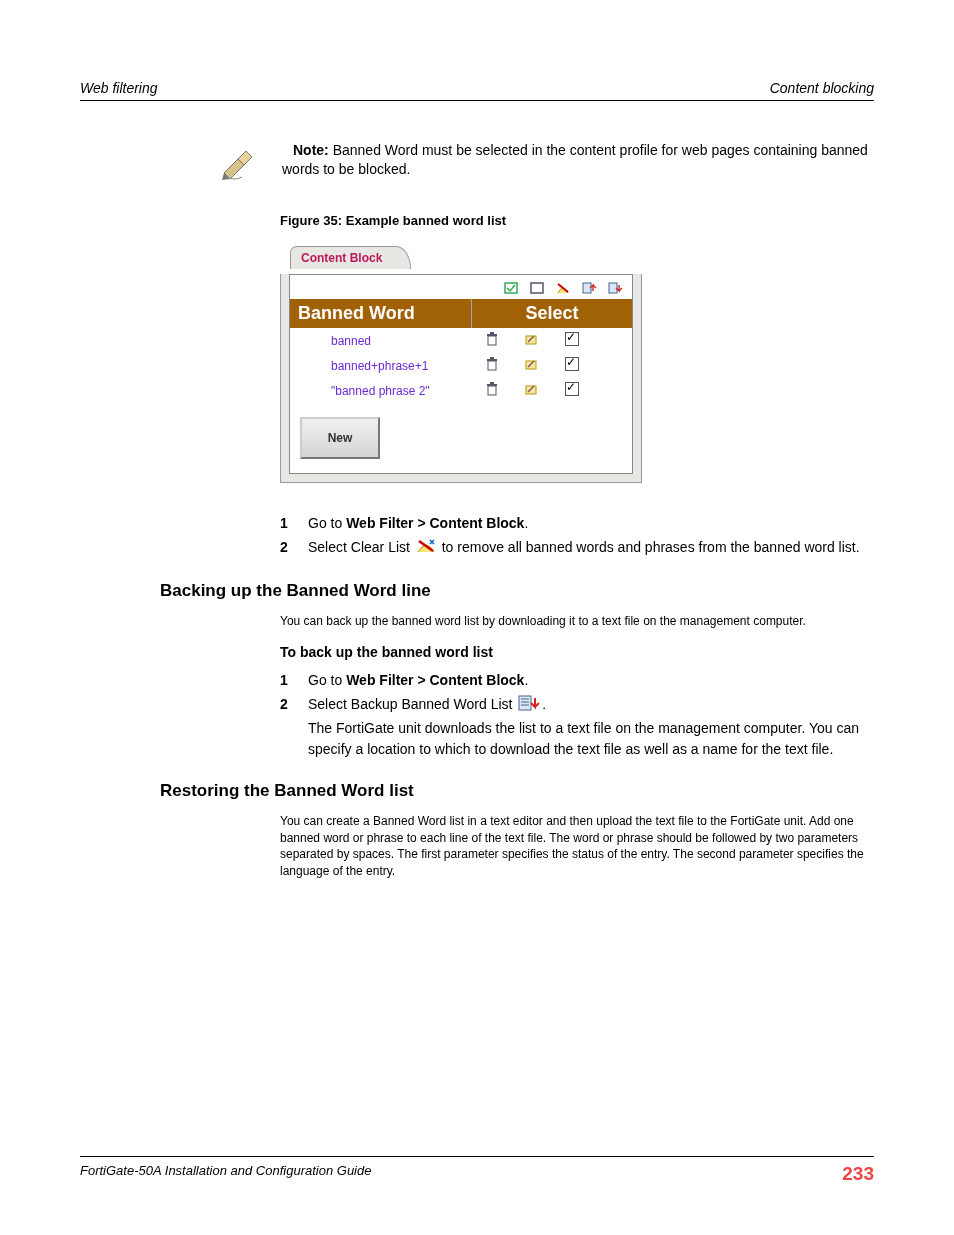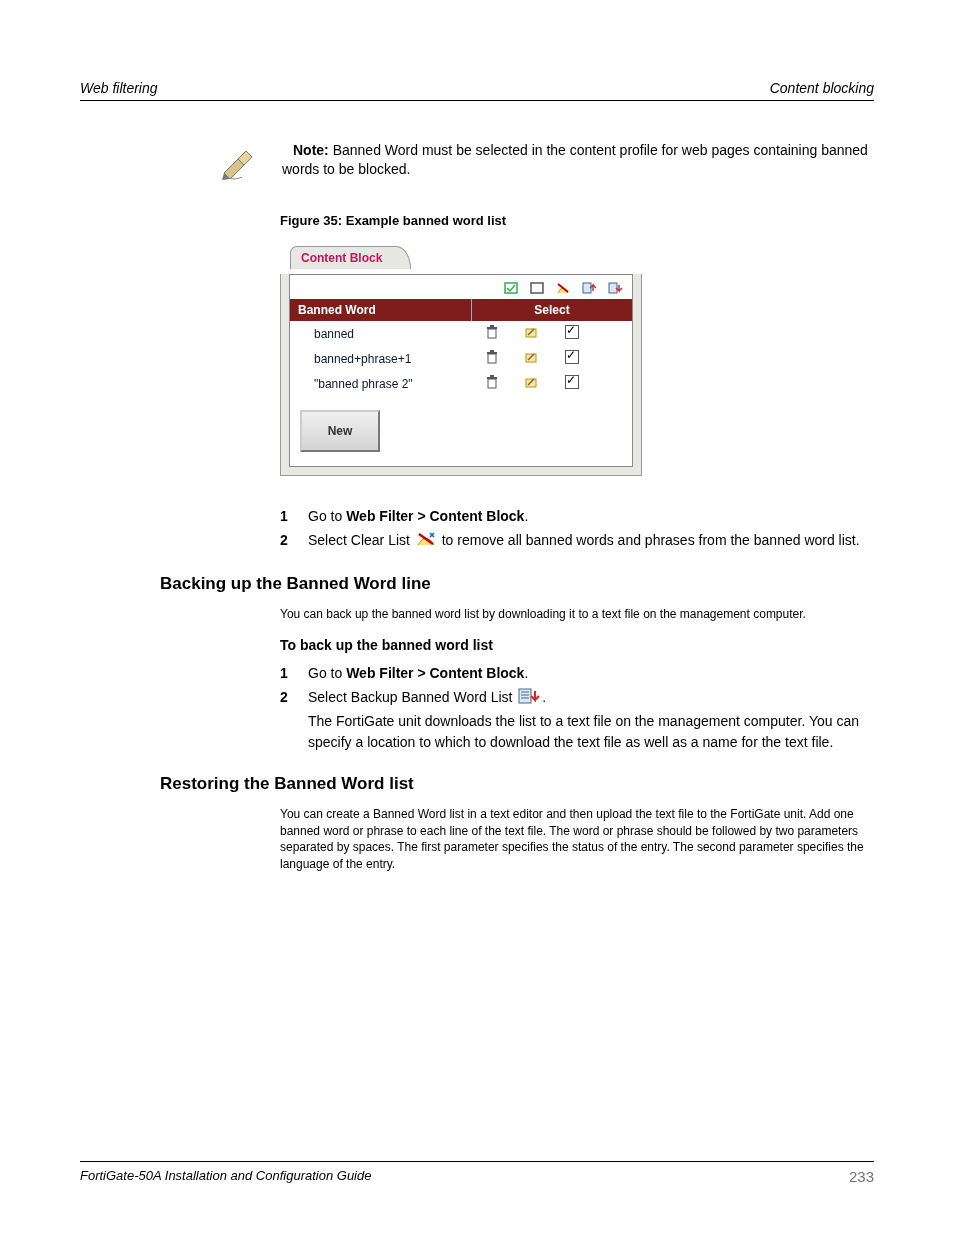--- a/index.html
+++ b/index.html
@@ -84,34 +84,34 @@
     gap: 8px;
     padding: 6px 8px 4px 8px;
   }
   .toolbar .ticon {
     width: 18px; height: 14px;
     display:flex; align-items:center; justify-content:center;
     font-size: 12px;
   }
   .th-row {
     display: flex;
-    background: #7f1d1d;
+    background: #a16207;
     color: #fff;
-    font-size: 12px;
+    font-size: 18px;
     font-weight: bold;
   }
   .th-word { flex: 1 1 auto; padding: 4px 8px; border-right: 1px solid #9ab; }
   .th-mod  { flex: 0 0 160px; text-align: center; padding: 4px 0; }
   .data-row {
     display: flex;
     align-items: center;
     font-size: 12px;
     padding: 4px 0;
   }
-  .data-row .word { flex: 1 1 auto; padding: 0 24px; color:#0f172a; font-family: Verdana, Arial, sans-serif;}
+  .data-row .word { flex: 1 1 auto; padding: 0 24px; color:#6d28d9; font-family: Verdana, Arial, sans-serif; margin-left: 17px;}
   .data-row .cell { width: 40px; text-align: center; color:#556; }
   .checkbox-vis {
     display:inline-block; width:12px; height:12px; border:1px solid #555; background:#fff; position:relative;
   }
   .checkbox-vis::after{
     content:"✓"; position:absolute; left:0; top:-3px; font-size:12px; color:#000;
   }
   .btn-new {
     margin: 14px 0 14px 10px;
     width: 80px;
@@ -158,21 +158,21 @@
     display:inline-block; vertical-align:middle; margin:0 2px;
   }
   .footer {
     position: absolute;
     left: 80px; right: 80px; bottom: 50px;
     border-top: 1px solid #000;
     padding-top: 6px;
     display:flex; justify-content:space-between;
     font-size: 13px;
   }
-  .footer .pg { color: #737373; font-weight: normal; font-size: 15px; }
+  .footer .pg { color: #ef4444; font-weight: bold; font-size: 19px; }
   .footer .guide { font-style: italic; }
   svg { display:inline-block; }
 </style>
 </head>
 <body>
 
 <div class="page">
 
   <div class="running-head">
     <span>Web filtering</span>

